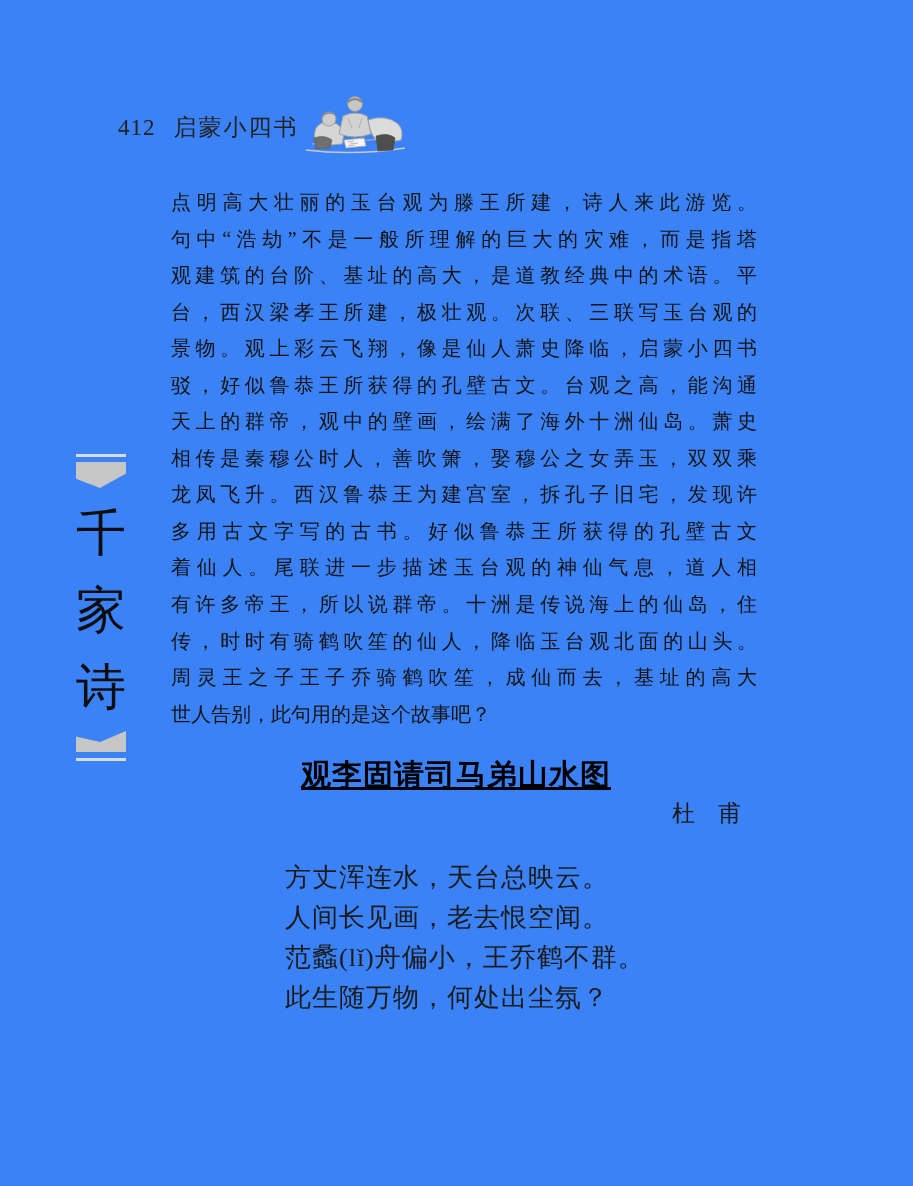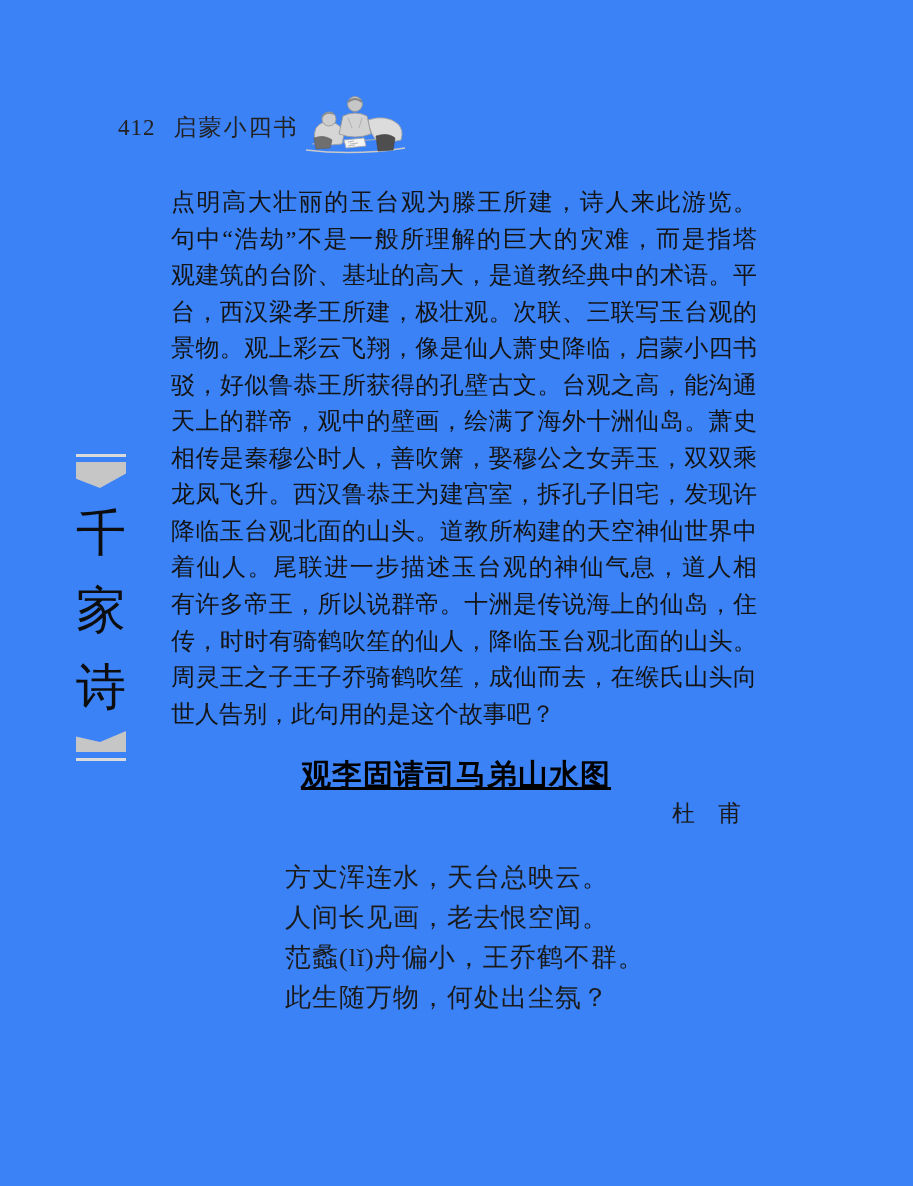--- a/index.html
+++ b/index.html
@@ -78,21 +78,21 @@
   .side-rule.bottom { margin-top: 6px; }
 
   
   .commentary {
     position: absolute;
     left: 171px;
     top: 184px;
     width: 586px;
   }
   .commentary .t-line {
-    font-size: 24px;
+    font-size: 20px;
     height: 36.55px;
     line-height: 36.55px;
     white-space: nowrap;
     text-align: justify;
     text-align-last: justify;
     color: #141414;
   }
   .commentary .t-line.last {
     text-align-last: left;
     white-space: normal;
@@ -185,25 +185,25 @@
   <main class="commentary">
     <div class="t-line">点明高大壮丽的玉台观为滕王所建，诗人来此游览。</div>
     <div class="t-line">句中“浩劫”不是一般所理解的巨大的灾难，而是指塔</div>
     <div class="t-line">观建筑的台阶、基址的高大，是道教经典中的术语。平</div>
     <div class="t-line">台，西汉梁孝王所建，极壮观。次联、三联写玉台观的</div>
     <div class="t-line">景物。观上彩云飞翔，像是仙人萧史降临，启蒙小四书</div>
     <div class="t-line">驳，好似鲁恭王所获得的孔壁古文。台观之高，能沟通</div>
     <div class="t-line">天上的群帝，观中的壁画，绘满了海外十洲仙岛。萧史</div>
     <div class="t-line">相传是秦穆公时人，善吹箫，娶穆公之女弄玉，双双乘</div>
     <div class="t-line">龙凤飞升。西汉鲁恭王为建宫室，拆孔子旧宅，发现许</div>
-    <div class="t-line">降临玉台观北面的山头。道教所构建的天空神仙世界中</div>
+    <div class="t-line">多用古文字写的古书。好似鲁恭王所获得的孔壁古文</div>
     <div class="t-line">着仙人。尾联进一步描述玉台观的神仙气息，道人相</div>
     <div class="t-line">有许多帝王，所以说群帝。十洲是传说海上的仙岛，住</div>
     <div class="t-line">传，时时有骑鹤吹笙的仙人，降临玉台观北面的山头。</div>
-    <div class="t-line">周灵王之子王子乔骑鹤吹笙，成仙而去，在缑氏山头向</div>
+    <div class="t-line">周灵王之子王子乔骑鹤吹笙，成仙而去，基址的高大</div>
     <div class="t-line last">世人告别，此句用的是这个故事吧？</div>
   </main>
 
   <h2 class="poem-title">观李固请司马弟山水图</h2>
   <div class="poem-author">杜　甫</div>
   <section class="poem-lines">
     <div class="p-line">方丈浑连水，天台总映云。</div>
     <div class="p-line">人间长见画，老去恨空闻。</div>
     <div class="p-line">范蠡(lǐ)舟偏小，王乔鹤不群。</div>
     <div class="p-line">此生随万物，何处出尘氛？</div>

